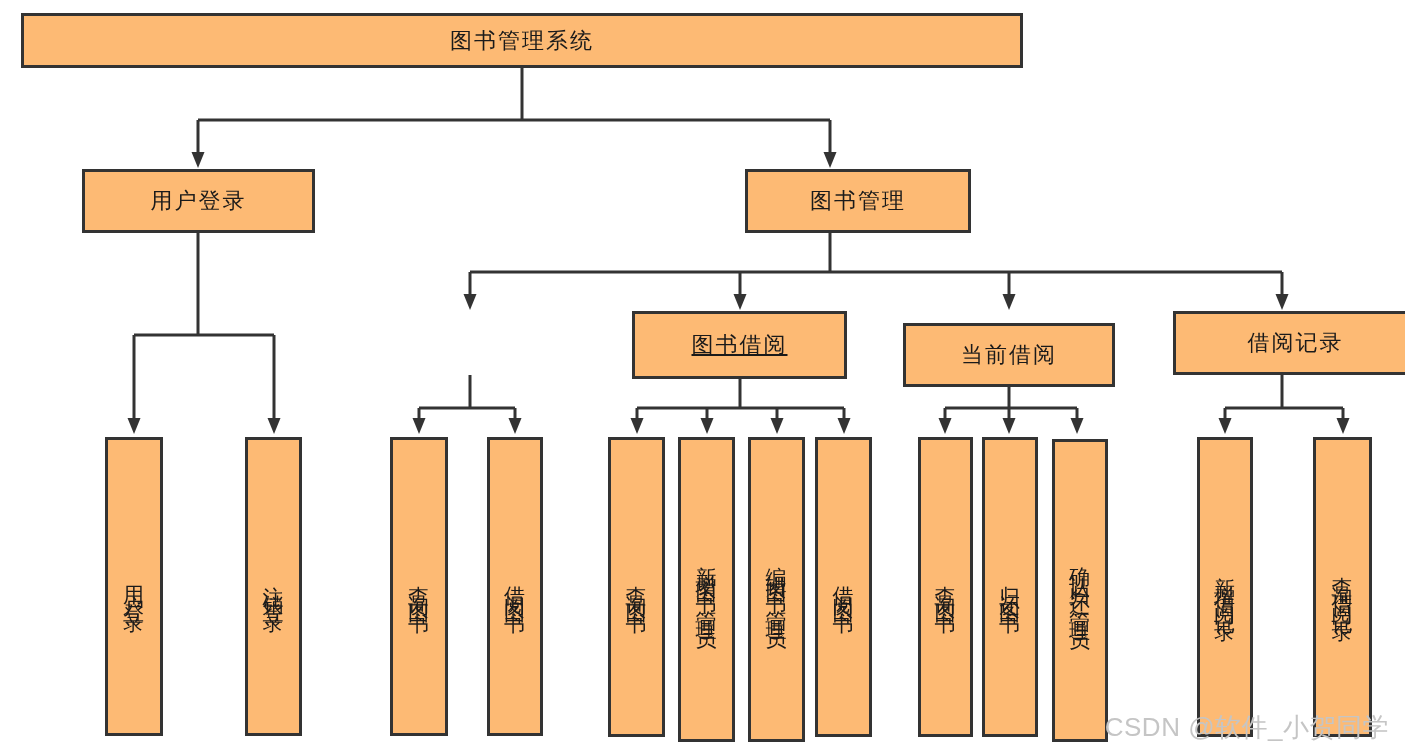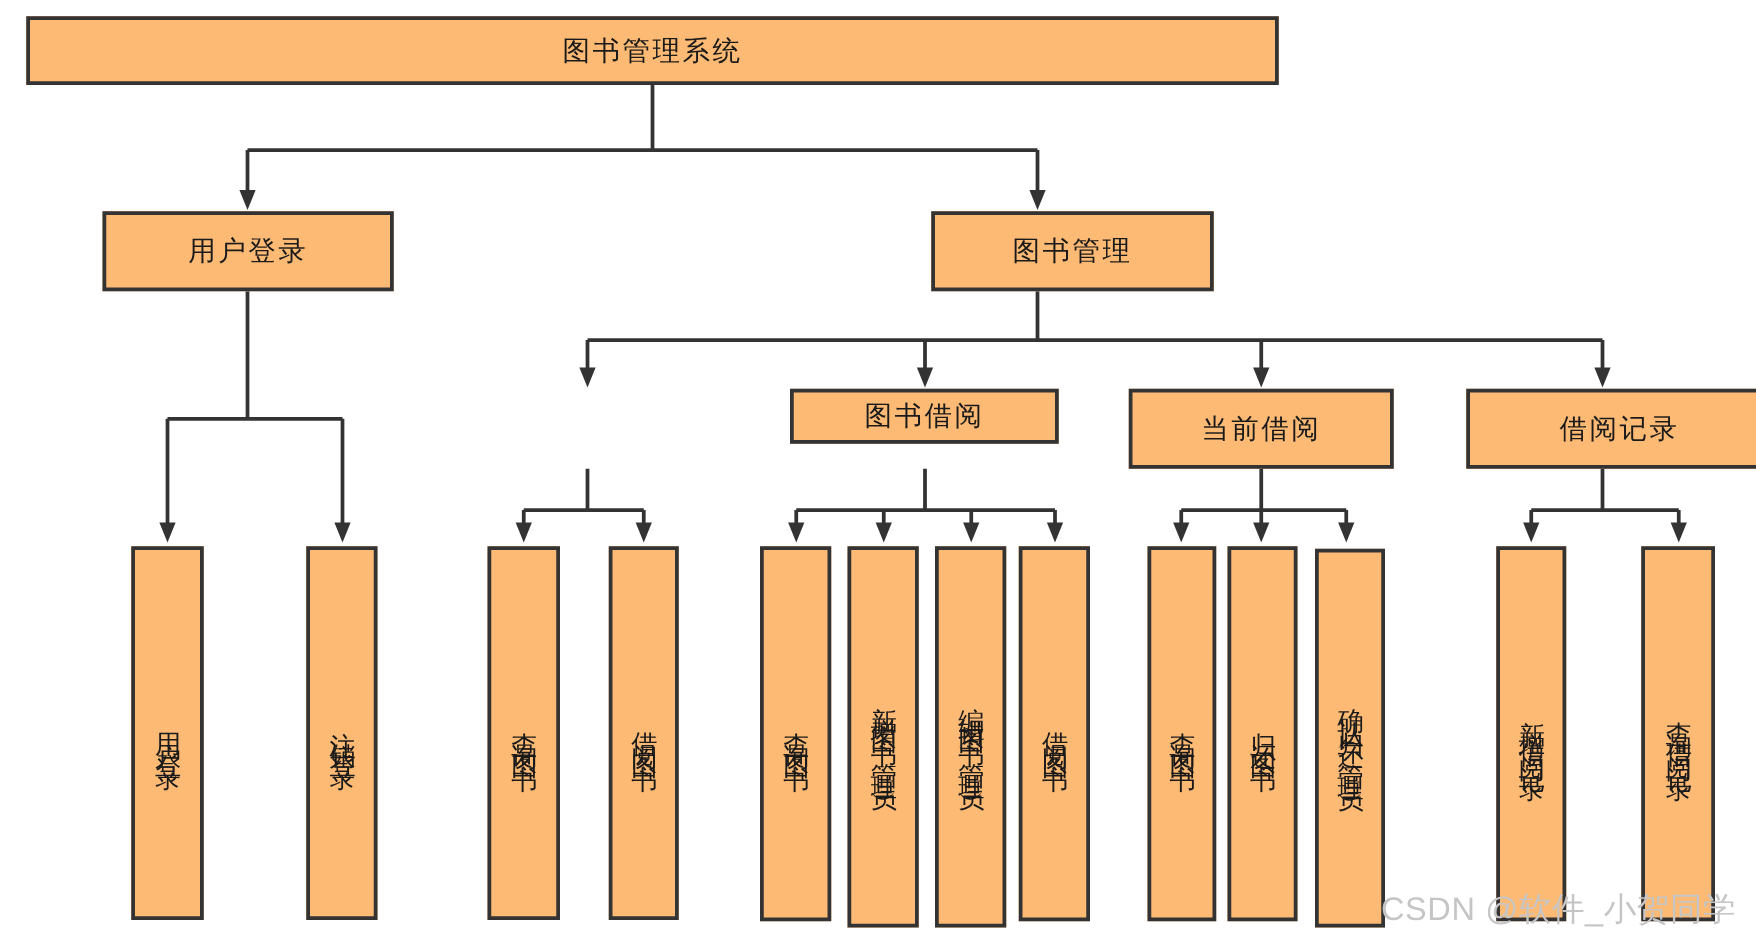--- a/index.html
+++ b/index.html
@@ -98,22 +98,22 @@
       <use href="#ah" transform="translate(1225,434)"></use>
       <use href="#ah" transform="translate(1343,434)"></use>
     </g>
   </svg>
 
   <div class="box hbox" style="left:21px;top:13px;width:1002px;height:55px;">图书管理系统</div>
 
   <div class="box hbox" style="left:82px;top:169px;width:233px;height:64px;">用户登录</div>
   <div class="box hbox" style="left:712px;top:169px;width:226px;height:64px;margin-left:33px;">图书管理</div>
 
-  <div class="box hbox" style="left:632px;top:311px;width:215px;height:44px;">图书借阅</div>
-  <div class="box hbox" style="left:903px;top:311px;width:212px;height:64px;">当前借阅</div>
+  <div class="box hbox" style="left:632px;top:311px;width:215px;height:68px;text-decoration:underline;">图书借阅</div>
+  <div class="box hbox" style="left:903px;top:323px;width:212px;height:64px;">当前借阅</div>
   <div class="box hbox" style="left:1173px;top:311px;width:245px;height:64px;">借阅记录</div>
 
   <div class="box vbox" style="left:105px;top:437px;width:58px;height:299px;">用户登录</div>
   <div class="box vbox" style="left:245px;top:437px;width:57px;height:299px;">注销登录</div>
 
   <div class="box vbox" style="left:390px;top:437px;width:58px;height:299px;">查询图书</div>
   <div class="box vbox" style="left:487px;top:437px;width:56px;height:299px;">借阅图书</div>
 
   <div class="box vbox" style="left:608px;top:437px;width:57px;height:300px;">查询图书</div>
   <div class="box vbox" style="left:678px;top:437px;width:57px;height:305px;">新增图书（管理员）</div>

